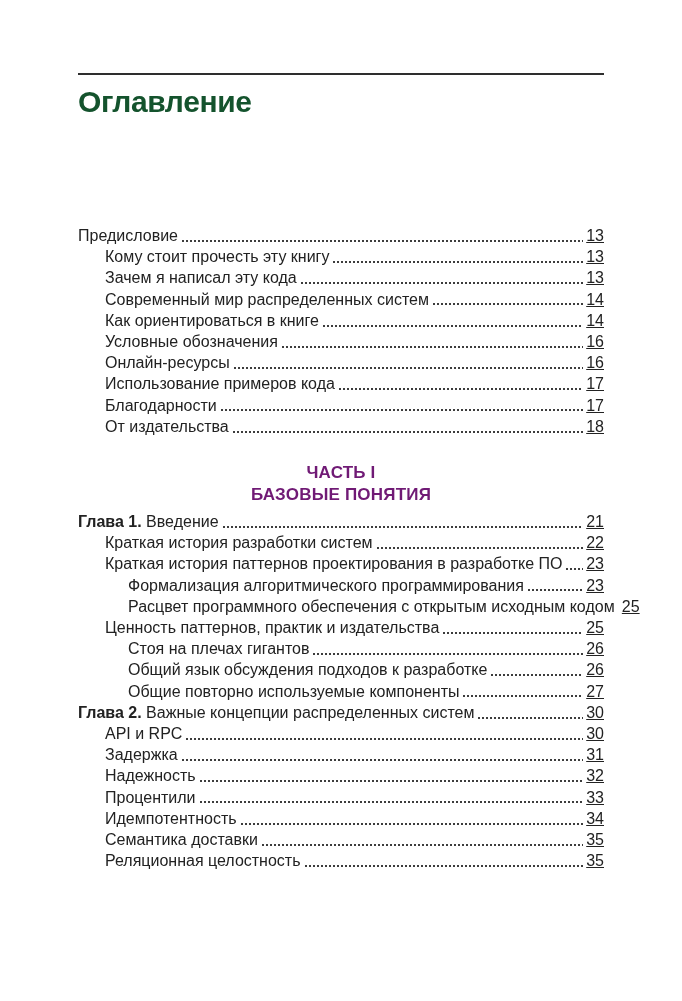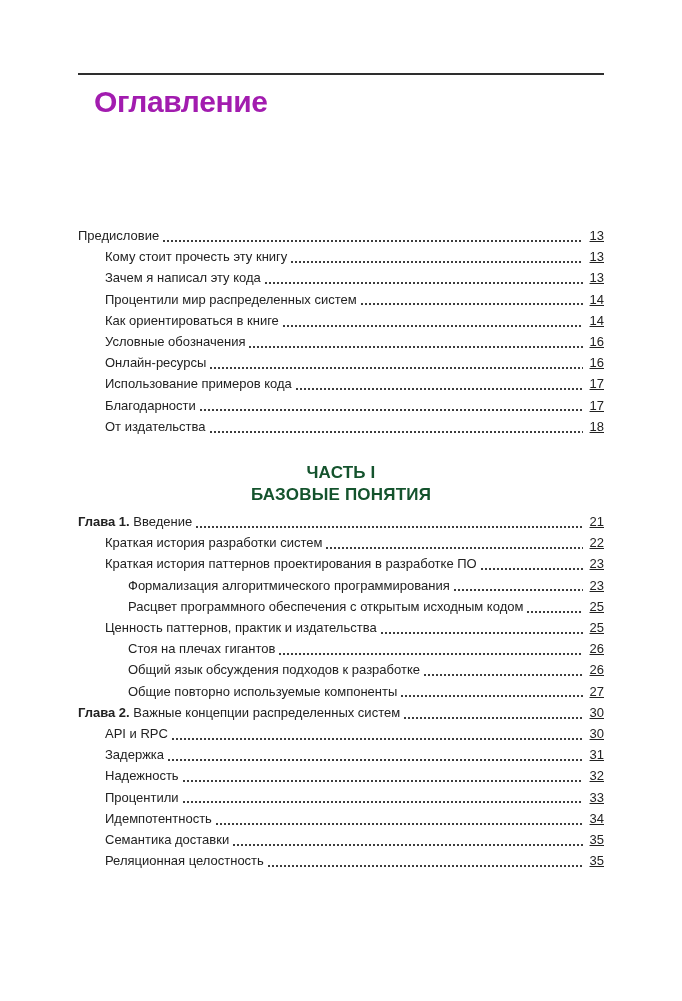--- a/index.html
+++ b/index.html
@@ -19,35 +19,35 @@
     position: absolute;
     left: 78px;
     right: 78px;
     top: 73px;
   }
   .rule {
     border-top: 2px solid #2e2e2e;
     height: 0;
   }
   .page-title {
-    margin: 9px 0 0 16px;
+    margin: 9px 0 0 0;
     font-size: 30px;
     line-height: 36px;
     font-weight: 700;
     letter-spacing: -0.4px;
-    color: #a21caf;
+    color: #14532d;
   }
   .toc {
     margin-top: 105px;
   }
   .toc-row {
     display: flex;
     align-items: flex-end;
     line-height: 21.2px;
-    font-size: 13px;
+    font-size: 16px;
     white-space: nowrap;
   }
   .toc-row.lvl1 { padding-left: 27px; }
   .toc-row.lvl2 { padding-left: 50px; align-items: center; }
   .toc-row.chapter { }
   .entry-text {
     flex: 0 0 auto;
   }
   .entry-text b { font-weight: 700; }
   .leader {
@@ -64,21 +64,21 @@
     min-width: 18px;
     text-align: right;
     text-decoration: underline;
   }
   .part-heading {
     margin: 25px 0 5px 0;
     text-align: center;
     font-weight: 700;
     font-size: 17px;
     line-height: 22px;
-    color: #14532d;
+    color: #701a75;
     letter-spacing: 0.2px;
   }
 </style>
 </head>
 <body>
 
 <div class="content">
   <div class="rule"></div>
   <h1 class="page-title">Оглавление</h1>
   <div class="toc" id="toc-list">
@@ -91,21 +91,21 @@
         <span class="entry-text">Кому стоит прочесть эту книгу</span>
         <span class="leader"></span>
         <span class="page-num">13</span>
       </div>
       <div class="toc-row lvl1">
         <span class="entry-text">Зачем я написал эту кода</span>
         <span class="leader"></span>
         <span class="page-num">13</span>
       </div>
       <div class="toc-row lvl1">
-        <span class="entry-text">Процентили мир распределенных систем</span>
+        <span class="entry-text">Современный мир распределенных систем</span>
         <span class="leader"></span>
         <span class="page-num">14</span>
       </div>
       <div class="toc-row lvl1">
         <span class="entry-text">Как ориентироваться в книге</span>
         <span class="leader"></span>
         <span class="page-num">14</span>
       </div>
       <div class="toc-row lvl1">
         <span class="entry-text">Условные обозначения</span>

